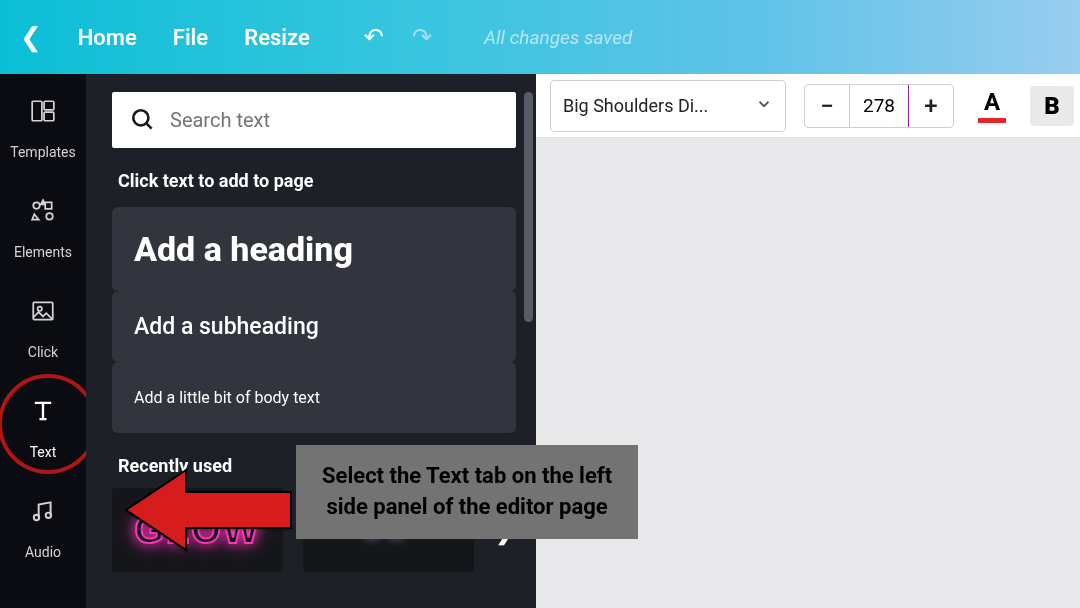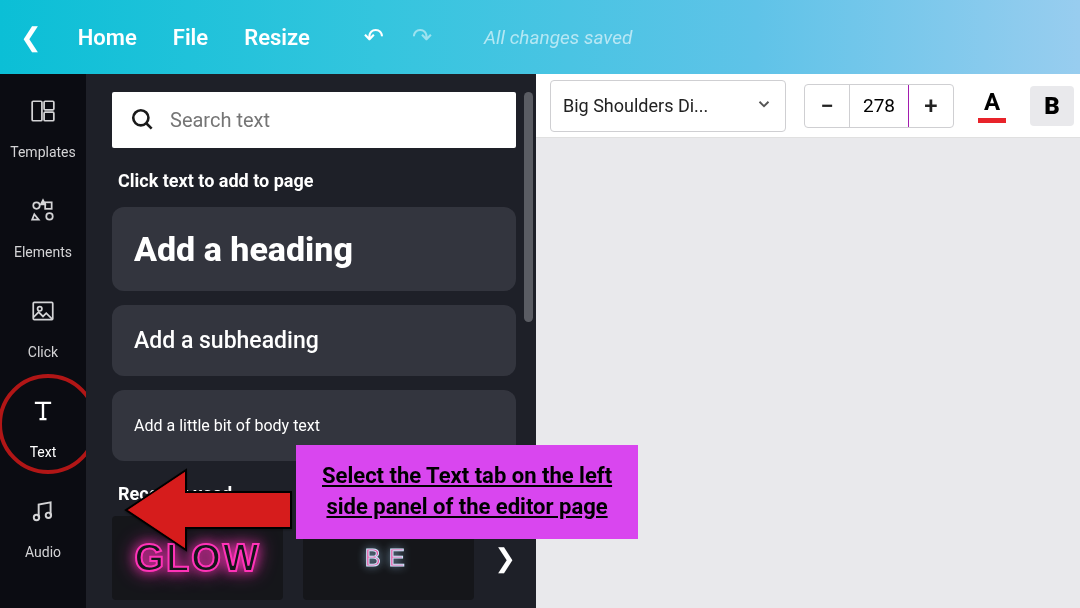--- a/index.html
+++ b/index.html
@@ -17,42 +17,42 @@
     .rail-item { width: 86px; display: flex; flex-direction: column; align-items: center; gap: 18px; color: #c9c9cd; cursor: pointer; padding: 8px 0; }
     .rail-item.active { position: relative; }
     .rail-item.active::before { content: ""; position: absolute; width: 92px; height: 92px; border: 4px solid #b11616; border-radius: 50%; top: -14px; left: -2px; }
     .rail-icon { width: 34px; height: 30px; display: flex; align-items: center; justify-content: center; }
     .rail-label { font-size: 14px; color: #d4d4d6; }
     .panel { width: 450px; background: #1e2028; position: relative; padding: 18px 20px 0 26px; }
     .search-box { background: #fff; height: 56px; border-radius: 2px; display: flex; align-items: center; padding: 0 18px; gap: 14px; }
     .search-icon { width: 26px; height: 26px; }
     .search-input { border: none; outline: none; font-size: 20px; color: #8b8b92; flex: 1; background: transparent; }
     .panel-instruction { color: #fff; font-size: 18px; font-weight: 700; margin: 22px 0 16px 6px; }
-    .add-card { background: #33353e; border-radius: 12px; color: #fff; padding: 22px 22px; margin-bottom: 14px; cursor: pointer; }
+    .add-card { background: #33353e; border-radius: 6px; color: #fff; padding: 22px 22px; cursor: pointer; }
     .heading-card { font-size: 34px; font-weight: 800; }
     .subheading-card { font-size: 23px; font-weight: 500; }
     .body-card { font-size: 16px; font-weight: 400; padding: 26px 22px; }
     .recent-label { color: #fff; font-size: 18px; font-weight: 700; margin: 22px 0 12px 6px; }
     .recent-row { display: flex; gap: 20px; align-items: center; }
     .template-card { width: 190px; height: 84px; background: #15161a; border-radius: 4px; display: flex; flex-direction: column; align-items: center; justify-content: center; cursor: pointer; }
     .glow-text { font-family: Arial Black, sans-serif; font-size: 38px; font-weight: 900; color: #15161a; -webkit-text-stroke: 2px #ff33b8; text-shadow: 0 0 12px #ff33b8, 0 0 20px #ff33b8; letter-spacing: 2px; }
     .be-text { font-family: Arial, sans-serif; font-size: 24px; font-weight: 300; color: #ec4899; -webkit-text-stroke: 1px #cfe8ff; text-shadow: 0 0 8px #a8d8ff; letter-spacing: 8px; }
     .next-chevron { color: #fff; font-size: 26px; cursor: pointer; }
     .panel-scroll { position: absolute; right: 3px; top: 18px; width: 9px; height: 230px; background: #5a5c63; border-radius: 5px; }
     .canvas-area { flex: 1; background: #e9e9ec; display: flex; flex-direction: column; }
     .prop-bar { height: 64px; background: #fff; display: flex; align-items: center; padding: 0 14px; gap: 18px; border-bottom: 1px solid #e0e0e0; }
     .font-dd { border: 1px solid #cfcfd2; height: 52px; width: 236px; border-radius: 4px; display: flex; align-items: center; justify-content: space-between; padding: 0 12px; cursor: pointer; font-size: 18px; color: #222; }
     .font-dd-chevron { color: #666; }
     .size-group { display: flex; align-items: center; border: 1px solid #cfcfd2; border-radius: 4px; height: 44px; }
     .size-btn { width: 44px; height: 42px; display: flex; align-items: center; justify-content: center; font-size: 24px; color: #222; cursor: pointer; font-weight: 500; }
     .size-input { width: 60px; height: 42px; border: none; border-left: 1px solid #cfcfd2; border-right: 1px solid #a21caf; text-align: center; font-size: 19px; outline: none; }
     .color-btn { width: 40px; height: 40px; display: flex; flex-direction: column; align-items: center; justify-content: center; cursor: pointer; font-size: 24px; font-weight: 700; }
     .color-underline { width: 28px; height: 5px; background: #e8232a; margin-top: 2px; }
     .bold-btn { width: 44px; height: 40px; background: #e9e9ec; border-radius: 4px; display: flex; align-items: center; justify-content: center; font-size: 24px; font-weight: 900; cursor: pointer; }
-    .callout { position: absolute; left: 296px; top: 445px; background: #d946ef; padding: 16px 26px; z-index: 40; font-size: 22px; font-weight: 700; color: #000; text-align: center; line-height: 1.4; text-decoration: underline; }
+    .callout { position: absolute; left: 296px; top: 445px; background: #737373; padding: 16px 26px; z-index: 40; font-size: 22px; font-weight: 700; color: #000; text-align: center; line-height: 1.4; }
     .arrow { position: absolute; left: 116px; top: 460px; z-index: 41; }
   </style>
 </head>
 <body>
 
 <div class="topbar">
   <div class="topbar-left">
     <span class="back-chevron">❮</span>
     <span class="top-link">Home</span>
     <span class="top-link">File</span>

